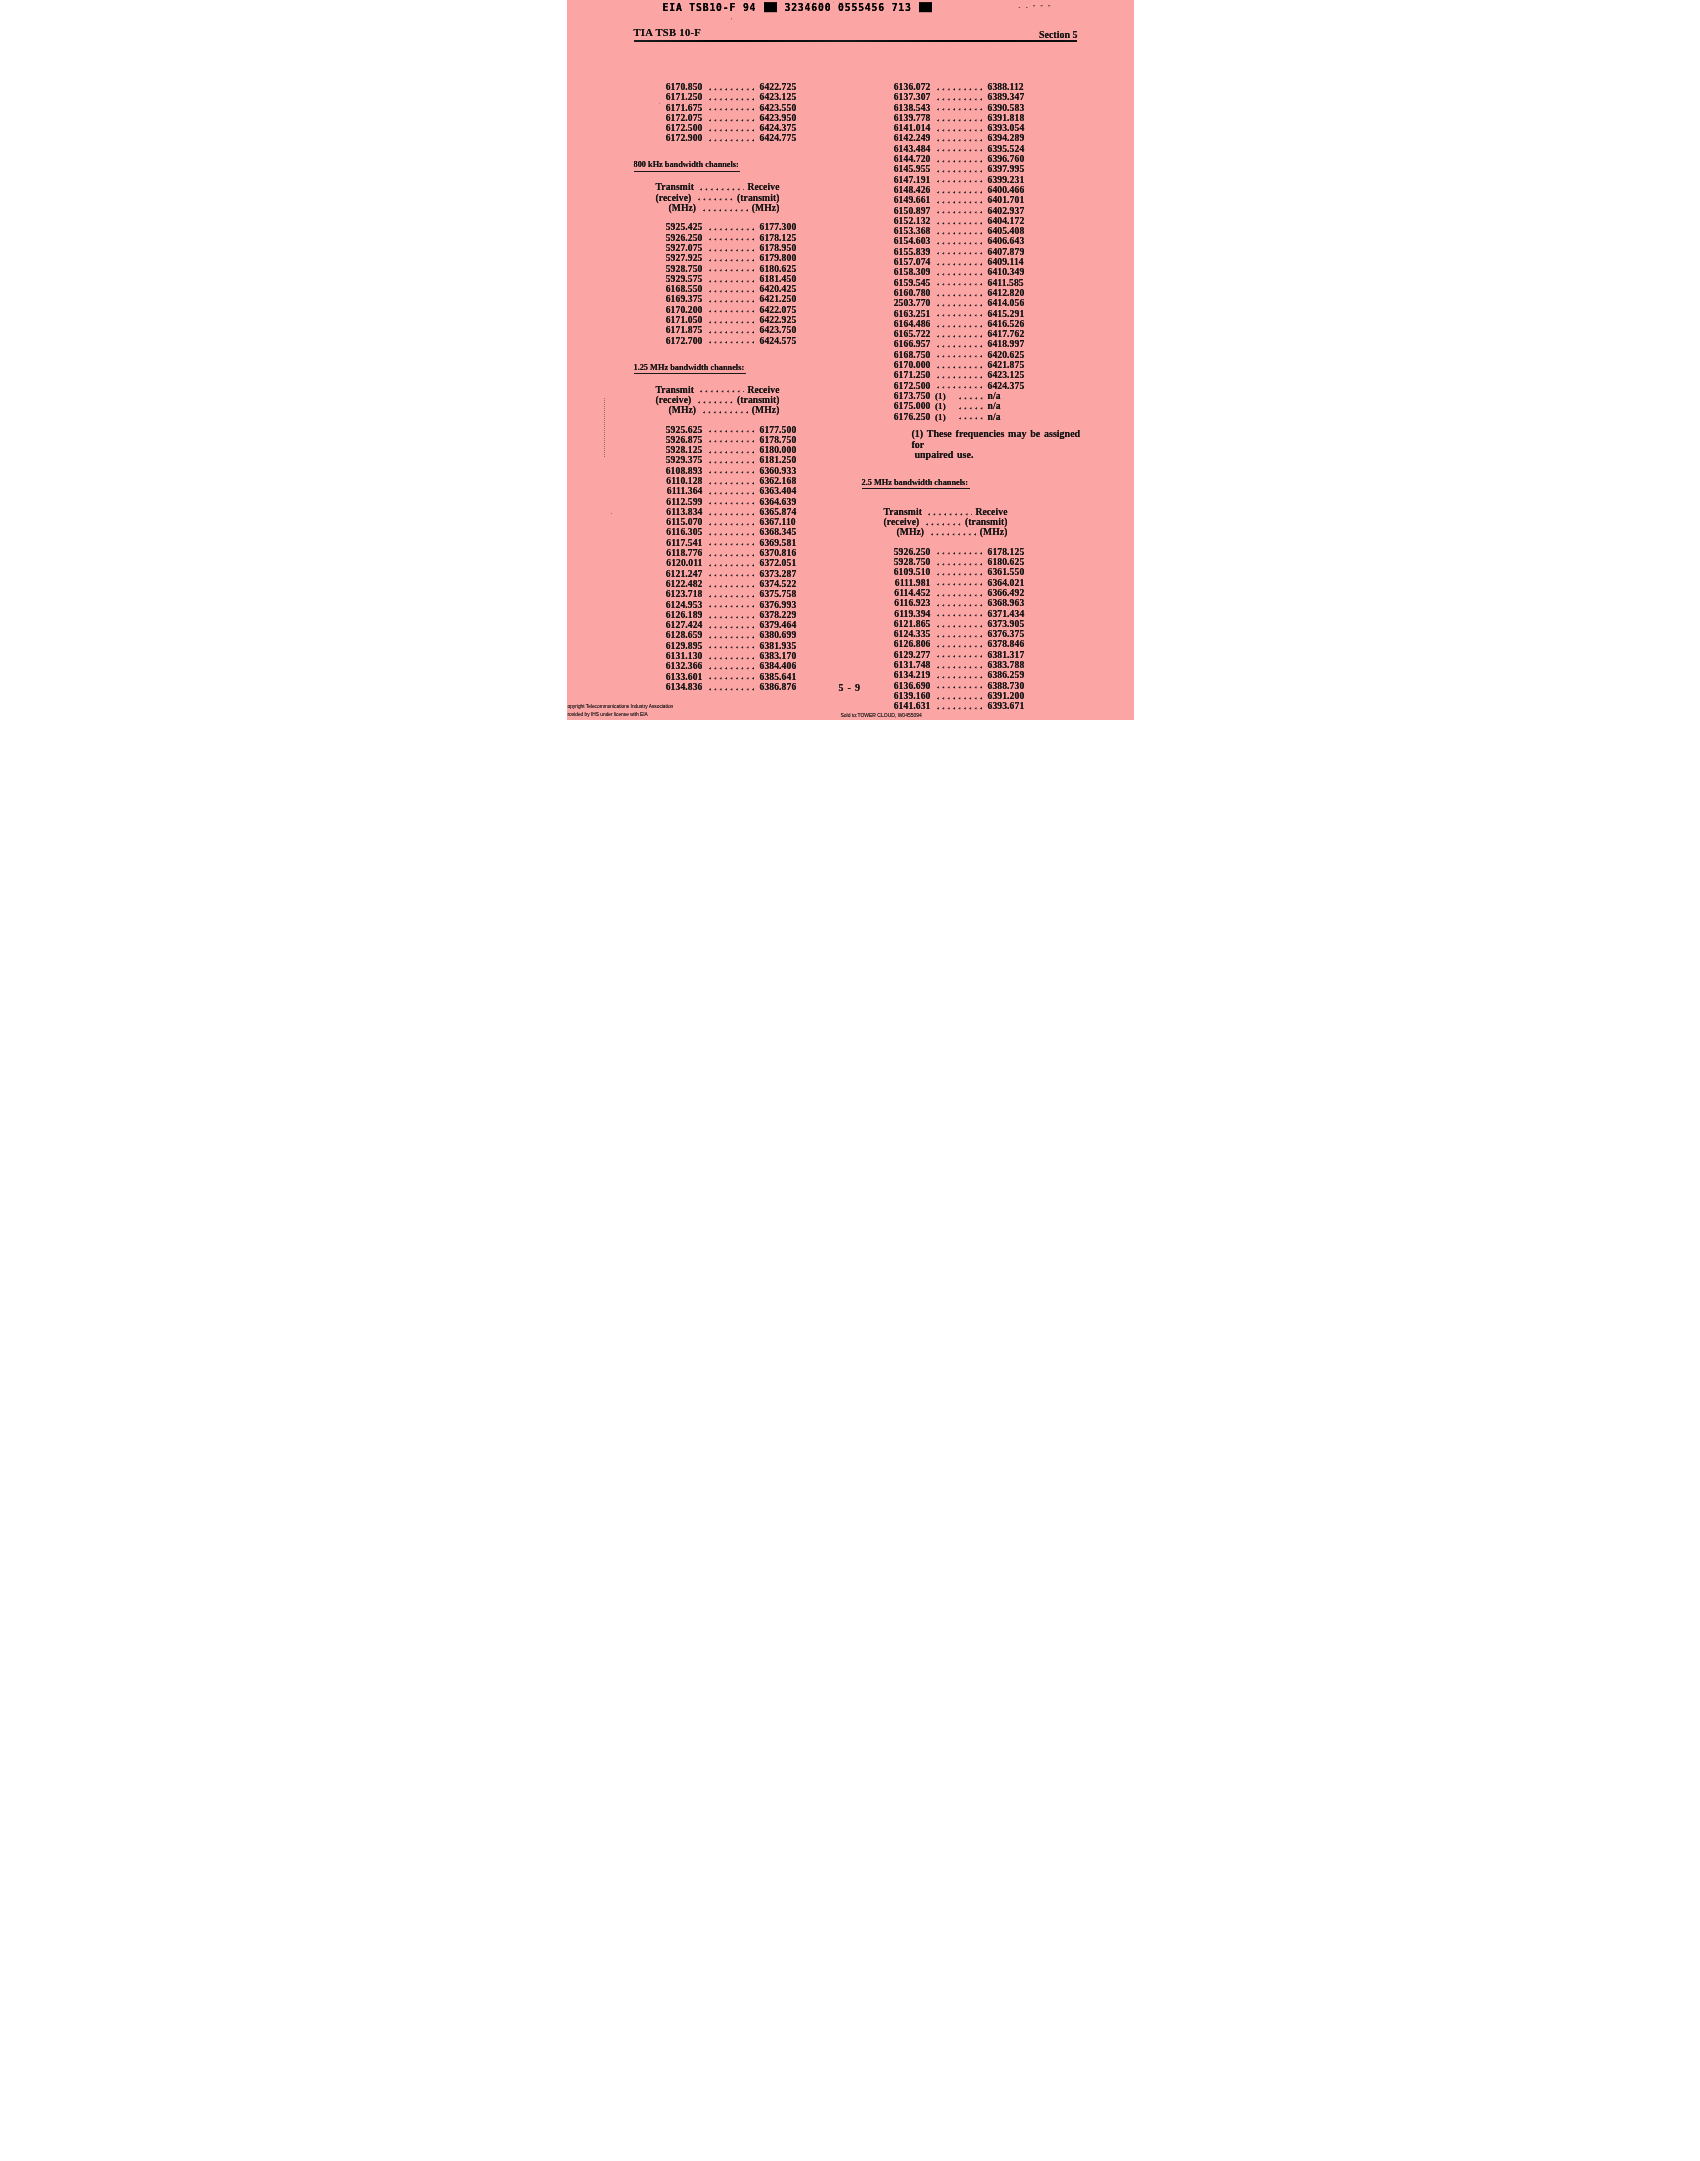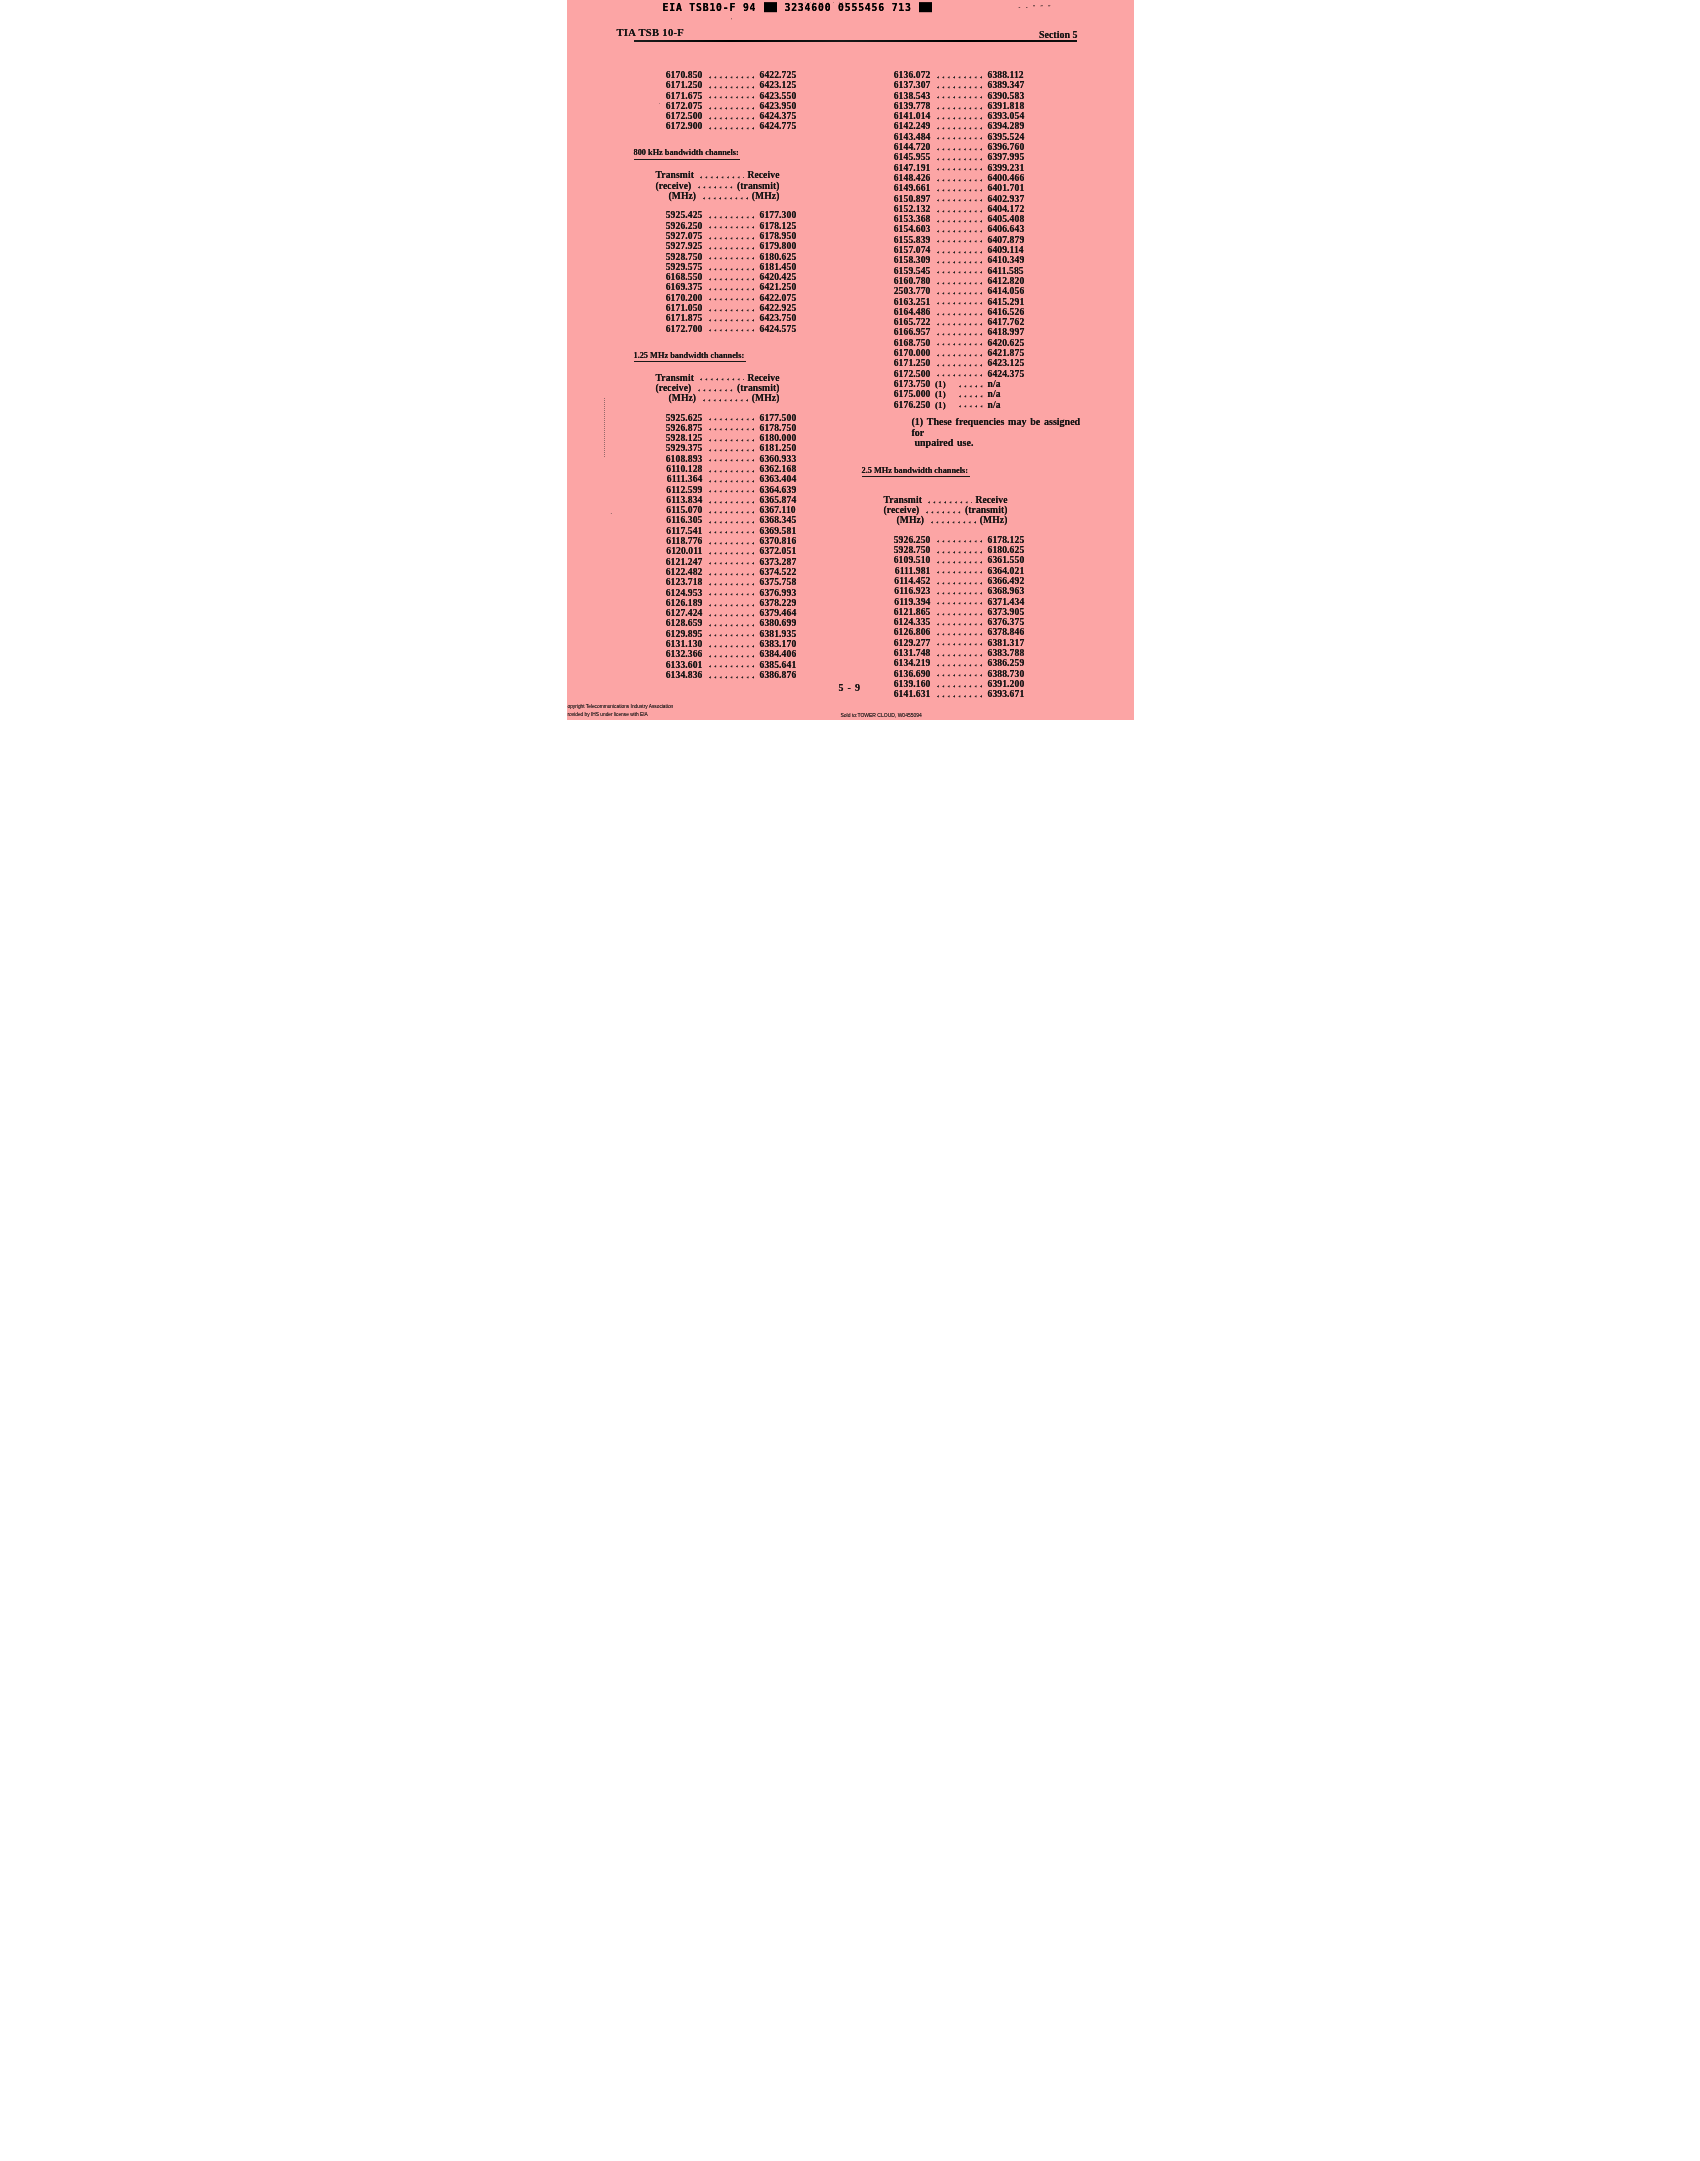--- a/index.html
+++ b/index.html
@@ -19,32 +19,32 @@
     display:flex;align-items:center;gap:7.6px;
     font-family:"DejaVu Sans Mono",monospace;
     font-weight:700;font-size:9.8px;letter-spacing:0.8px;
     transform:scaleY(1.12);transform-origin:top left;
     color:#000;text-shadow:0 0 0.5px #000;white-space:nowrap;
   }
   .scan-sq{display:inline-block;width:13px;height:8.6px;background:#000;}
   .top-dots{position:absolute;left:238px;top:0px;font-size:4.5px;letter-spacing:1.5px;color:#222;opacity:.75;}
   .corner-marks{position:absolute;left:452px;top:4px;font-size:5.5px;letter-spacing:2px;color:#111;opacity:.85;}
   
-  .doc-title{position:absolute;left:50px;top:27px;font-size:10.6px;font-weight:700;letter-spacing:0.3px;white-space:nowrap;}
+  .doc-title{position:absolute;left:67px;top:27px;font-size:10.6px;font-weight:700;letter-spacing:0.3px;white-space:nowrap;}
   .section-label{position:absolute;top:29px;right:56px;font-size:10px;font-weight:700;white-space:nowrap;text-align:center;}
   .header-rule{
     position:absolute;left:67px;top:40px;width:443px;height:1.8px;
     background:linear-gradient(90deg,#1c1c1c 0%,#000 22%,#181818 47%,#000 74%,#101010 100%);
     filter:blur(0.2px);
   }
   
   .col{position:absolute;top:70px;width:139px;}
   .col-left{left:99px;}
   .col-right{left:327px;}
-  .col > :first-child{margin-top:0;}
+  .col > :first-child{margin-top:12px;}
 
   .rows-block{margin-top:9px;}
   .row,.hline{display:flex;align-items:baseline;font-size:9.6px;font-weight:700;line-height:10.3px;letter-spacing:0.1px;}
   .tx{width:37px;text-align:right;white-space:pre;}
   .rx{width:45px;white-space:pre;}
   .fn-mark{width:17px;padding-left:4.5px;font-size:9px;white-space:pre;}
   .leader{
     flex:1 1 auto;align-self:stretch;margin:0 3.5px;
     background-image:radial-gradient(circle at 1.2px 1.2px,#1a1a1a 0.7px,rgba(0,0,0,0) 1px);
     background-size:5.4px 2.5px;background-repeat:repeat-x;

